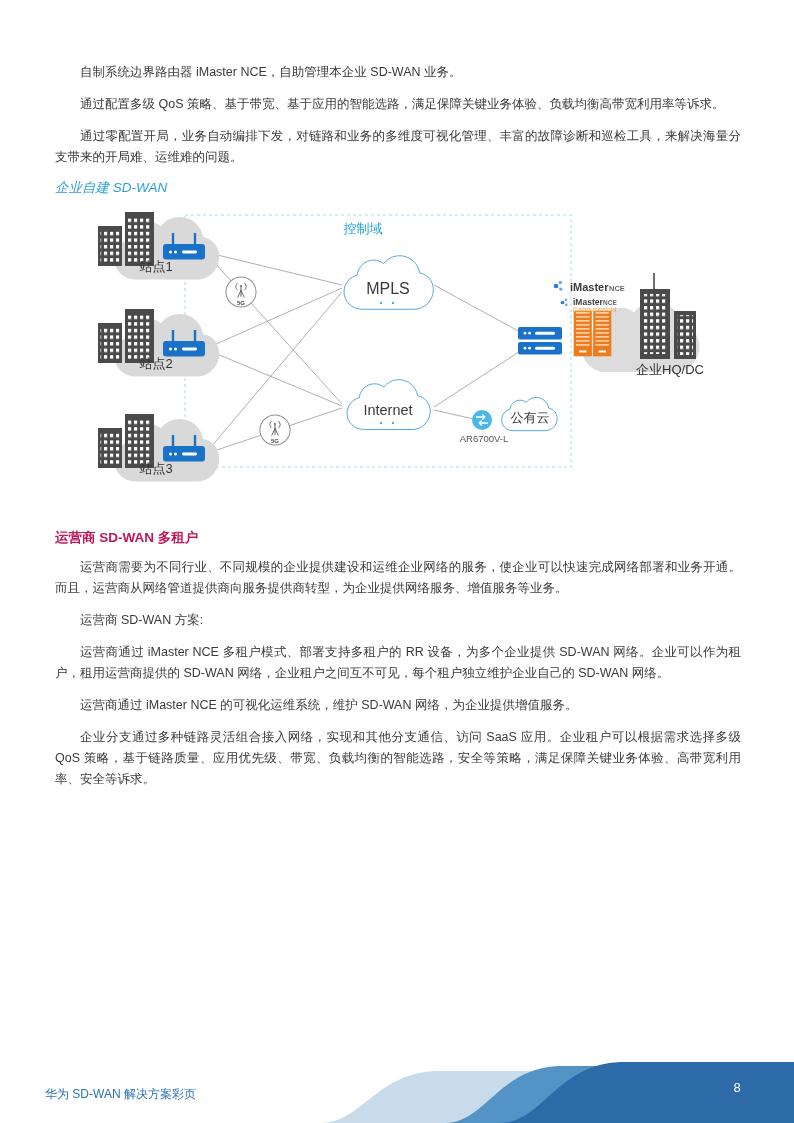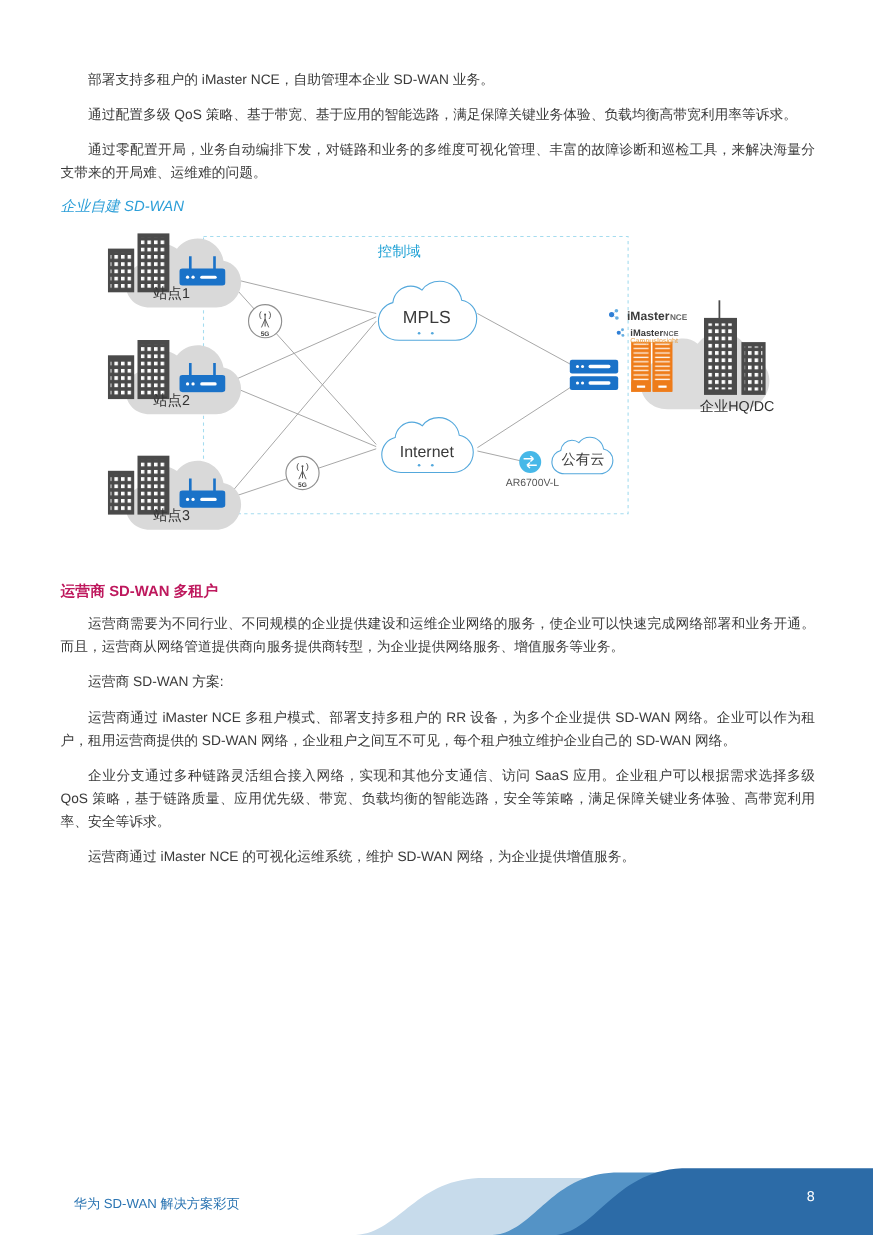--- a/index.html
+++ b/index.html
@@ -12,35 +12,35 @@
   p.body {
     margin:0 0 11px 0; font-size:12.5px; line-height:21px;
     color:#3a3a3a; text-align:justify; text-indent:2em;
   }
   .sec1 { margin:6px 0 8px 0; font-size:13.5px; font-weight:400; color:#2d9fd8;font-style:italic; }
   .sec2 { margin:22px 0 10px 0; font-size:13.5px; font-weight:700; color:#be185d; }
   .diagram { position:relative; height:302px; }
   .diagram svg { position:absolute; left:27px; top:0; }
 
   .footer-wave { position:absolute; left:0; bottom:0; width:794px; height:64px; }
-  .footer-title { position:absolute; left:67px; top:1086px; font-size:12px; color:#2a74b2; }
+  .footer-title { position:absolute; left:45px; top:1086px; font-size:12px; color:#2a74b2; }
   .page-num { position:absolute; left:722px; top:1080px; width:30px; text-align:center;
               font-size:13px; color:#ffffff; }
 
   text { font-family:"Liberation Sans","DejaVu Sans",sans-serif; }
   .lbl  { font-size:13px; fill:#333333; }
   .lblc { text-anchor:middle; }
 </style>
 </head>
 <body>
 
 <div class="page">
 
   <div class="content">
-    <p class="body">部署支持多租户的 iMaster NCE，自助管理本企业 SD-WAN 业务。</p>
+    <p class="body">自制系统边界路由器 iMaster NCE，自助管理本企业 SD-WAN 业务。</p>
     <p class="body">通过配置多级 QoS 策略、基于带宽、基于应用的智能选路，满足保障关键业务体验、负载均衡高带宽利用率等诉求。</p>
     <p class="body">通过零配置开局，业务自动编排下发，对链路和业务的多维度可视化管理、丰富的故障诊断和巡检工具，来解决海量分支带来的开局难、运维难的问题。</p>
 
     <h3 class="sec1">企业自建 SD-WAN</h3>
 
     <div class="diagram">
       <svg width="630" height="302" viewBox="0 0 630 302">
         <defs>
           <pattern id="win" patternUnits="userSpaceOnUse" width="6" height="6.6">
             <rect width="3.2" height="3.4" fill="#ffffff"></rect>
@@ -204,22 +204,22 @@
           <text x="588" y="169" class="lbl lblc">企业HQ/DC</text>
         </g>
       </svg>
     </div>
 
     <h3 class="sec2">运营商 SD-WAN 多租户</h3>
 
     <p class="body">运营商需要为不同行业、不同规模的企业提供建设和运维企业网络的服务，使企业可以快速完成网络部署和业务开通。而且，运营商从网络管道提供商向服务提供商转型，为企业提供网络服务、增值服务等业务。</p>
     <p class="body">运营商 SD-WAN 方案:</p>
     <p class="body">运营商通过 iMaster NCE 多租户模式、部署支持多租户的 RR 设备，为多个企业提供 SD-WAN 网络。企业可以作为租户，租用运营商提供的 SD-WAN 网络，企业租户之间互不可见，每个租户独立维护企业自己的 SD-WAN 网络。</p>
+    <p class="body">运营商通过 iMaster NCE 的可视化运维系统，维护 SD-WAN 网络，为企业提供增值服务。</p>
     <p class="body">企业分支通过多种链路灵活组合接入网络，实现和其他分支通信、访问 SaaS 应用。企业租户可以根据需求选择多级 QoS 策略，基于链路质量、应用优先级、带宽、负载均衡的智能选路，安全等策略，满足保障关键业务体验、高带宽利用率、安全等诉求。</p>
-    <p class="body">运营商通过 iMaster NCE 的可视化运维系统，维护 SD-WAN 网络，为企业提供增值服务。</p>
   </div>
 
   <svg class="footer-wave" viewBox="0 0 794 64">
     <path d="M320,64 C362,64 375,15 435,12 L794,12 L794,64 Z" fill="#c7dbeb"></path>
     <path d="M445,64 C485,64 498,10 558,7 L794,7 L794,64 Z" fill="#5493c6"></path>
     <path d="M500,64 C542,64 556,6 620,3 L794,3 L794,64 Z" fill="#2c6ba7"></path>
   </svg>
   <div class="footer-title">华为 SD-WAN 解决方案彩页</div>
   <div class="page-num">8</div>
 

